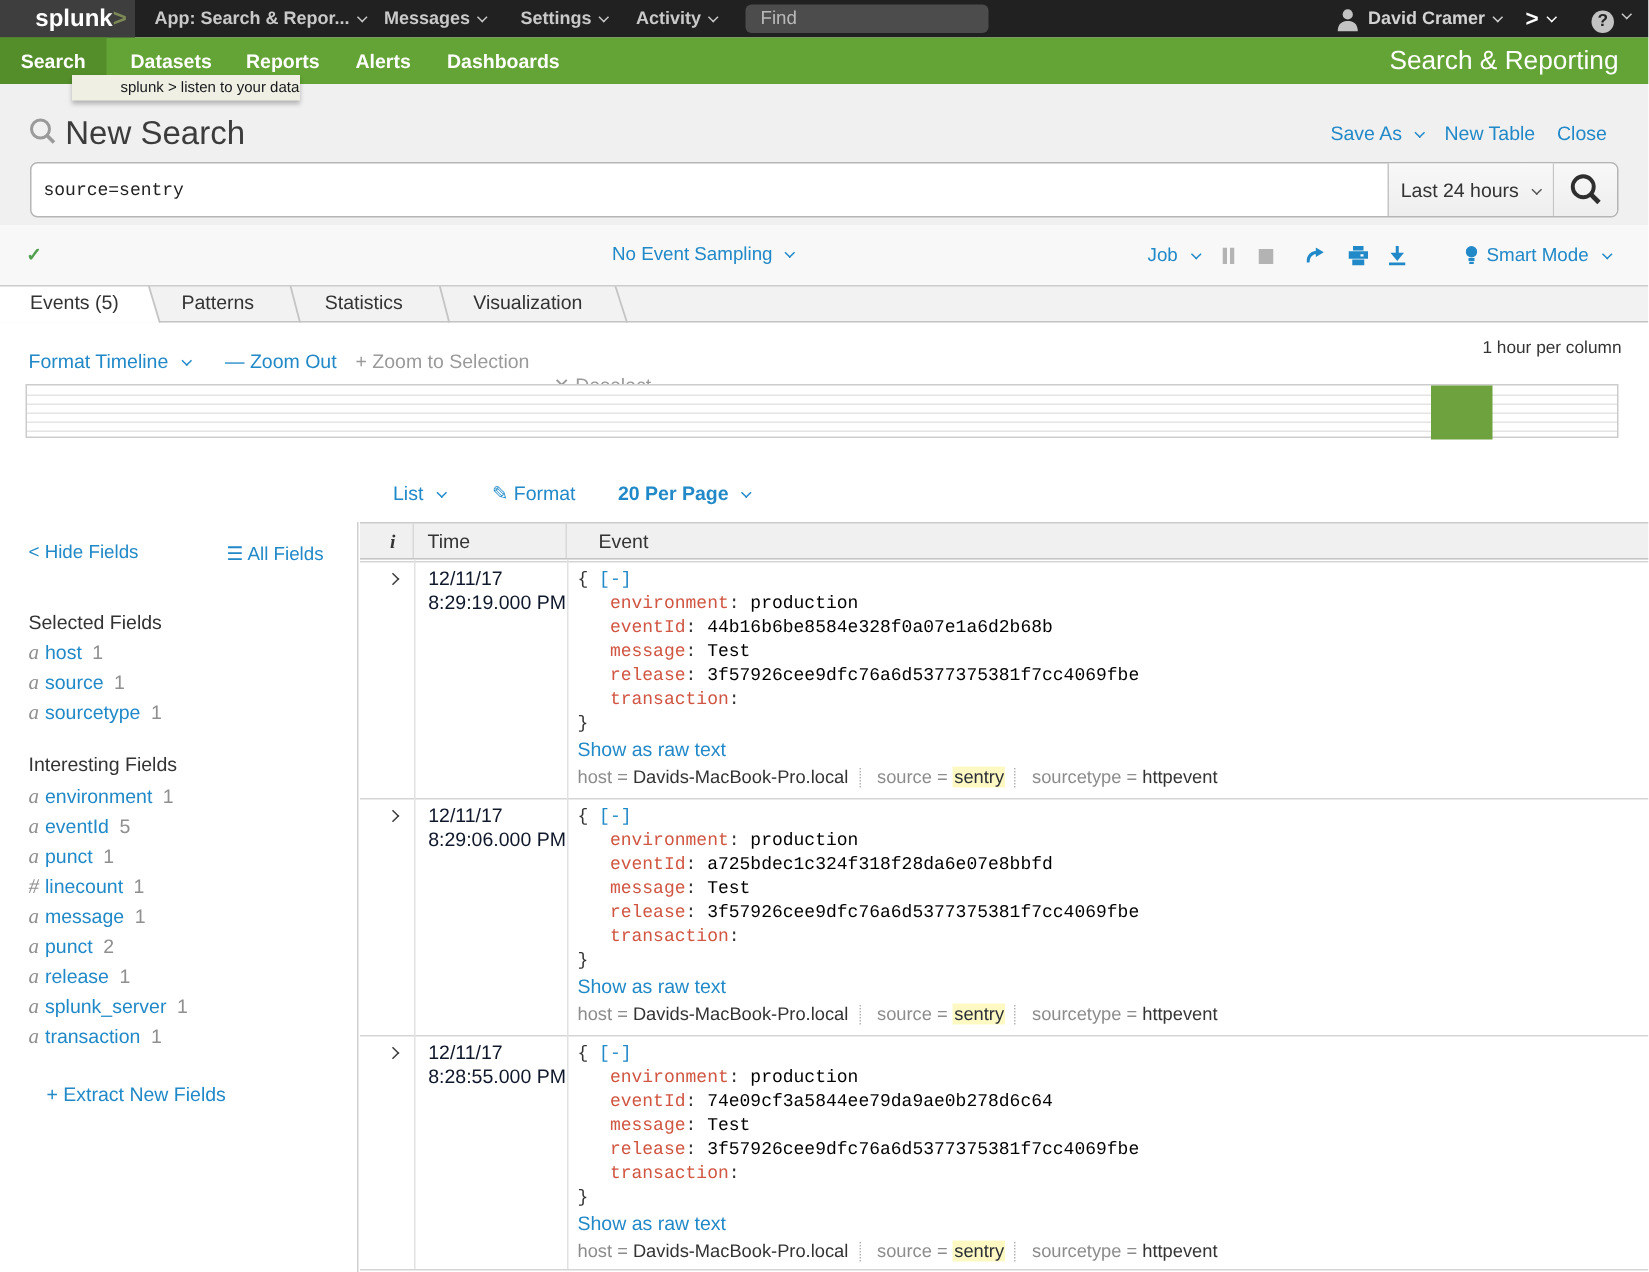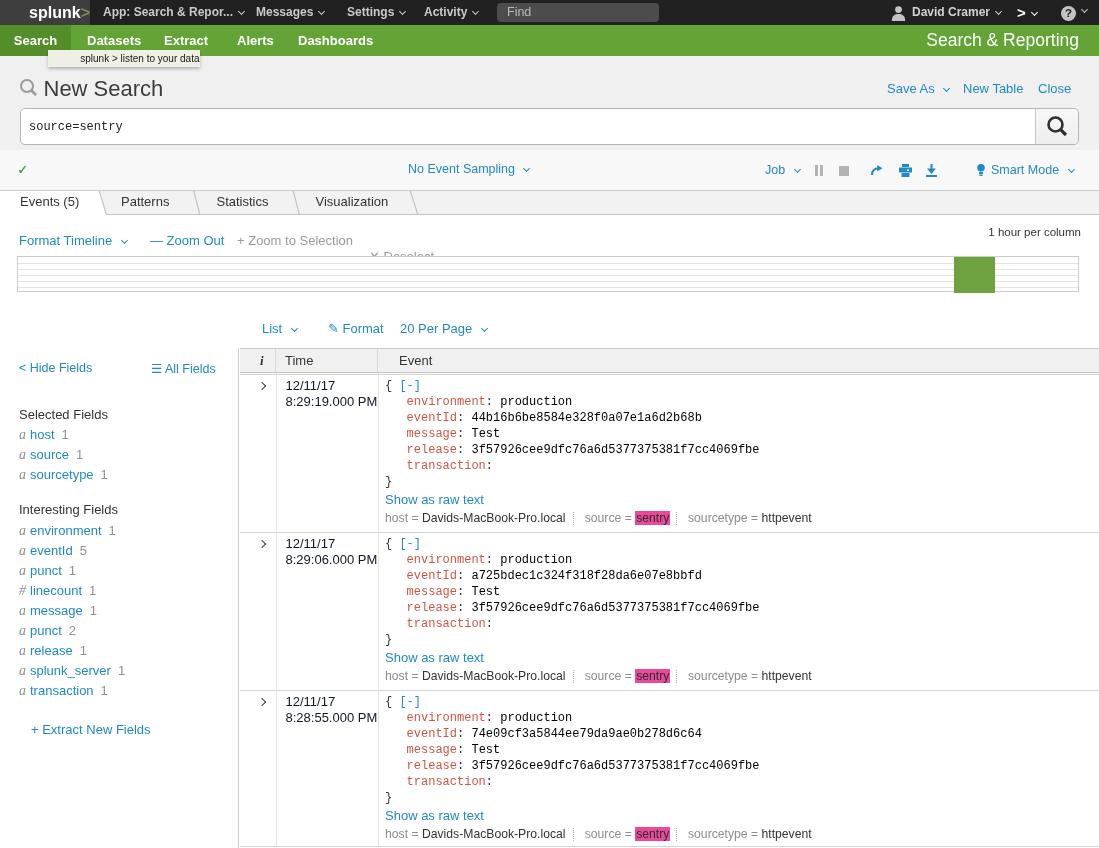--- a/index.html
+++ b/index.html
@@ -5,21 +5,21 @@
 * { margin:0; padding:0; box-sizing:border-box; }
 html,body { width:1099px; height:848px; overflow:hidden; }
 body { font-family:"Liberation Sans", sans-serif; background:#fff; position:relative; }
 .abs { position:absolute; }
 .chev { width:5px; height:5px; border-right:1.7px solid currentColor; border-bottom:1.7px solid currentColor; transform:rotate(45deg); display:inline-block; margin-left:6px; vertical-align:2px; }
 .blue { color:#2189c8; }
 .gray { color:#9a9a9a; }
 
 
 #topbar { left:0; top:0; width:1099px; height:25px; background:#212121; color:#c9c9c9; font-size:13px; }
-#logo { left:0; top:0; width:90px; height:41px; background:#3e3e3e; color:#fff; text-align:right; padding-left:18px; line-height:25px; font-weight:bold; font-size:16px; }
+#logo { left:0; top:0; width:90px; height:41px; background:#3e3e3e; color:#fff; text-align:center; padding-left:18px; line-height:25px; font-weight:bold; font-size:16px; }
 #logo .gt { color:#7d8a55; font-weight:bold; }
 .topitem { top:0; height:25px; line-height:25px; font-weight:bold; font-size:12px; }
 #find { left:497px; top:2.5px; width:162px; height:19px; background:#4c4c4c; border-radius:4px; color:#b9b9b9; font-size:12.5px; line-height:19px; padding-left:10px; }
 
 
 #appbar { left:0; top:25px; width:1099px; height:31px; background:#64a436; color:#fff; }
 #appbar .item { position:absolute; top:0; height:31px; line-height:31px; font-weight:bold; font-size:13px; }
 #appbar .active { background:#548e2a; }
 #apptitle { position:absolute; right:20px; top:0; height:31px; line-height:31px; font-size:17.5px; color:#fff; }
 #tooltip { left:47.5px; top:49.5px; width:152px; height:17px; background:#f0efe3; color:#16181c; font-size:10px; line-height:17px; text-align:right; box-shadow:0 2px 3px rgba(0,0,0,.25); z-index:50; }
@@ -63,21 +63,21 @@
 .rtime { position:absolute; left:45.5px; top:3.5px; font-size:13px; color:#0f172a; line-height:16px; }
 .json { position:absolute; left:145px; top:3.5px; font-family:"Liberation Mono", monospace; font-size:12px; line-height:16px; color:#333; white-space:pre; }
 .json .k { color:#d05542; }
 .json .v { color:#000000; }
 .json .b { color:#2189c8; }
 .raw { position:absolute; left:145px; top:117px; font-size:13px; color:#2189c8; }
 .fieldline { position:absolute; left:145px; top:136px; font-size:12.2px; color:#8c8c8c; height:16px; }
 .fieldline .seg { position:absolute; top:0; white-space:nowrap; }
 .sepv { position:absolute; top:1px; height:13px; border-left:1px dotted #b5b5b5; }
 .fieldline b { color:#333; font-weight:normal; }
-.fieldline .hl { background:#ec4899; color:#2b2e36; padding:0 1px; }
+.fieldline .hl { background:#fef9c3; color:#2b2e36; padding:0 1px; }
 </style>
 </head>
 <body>
 
 <div class="abs" id="topbar">
   <div class="abs" id="logo">splunk<span class="gt">&gt;</span></div>
   <div class="abs topitem" style="left:103px;">App: Search &amp; Repor...<span class="chev"></span></div>
   <div class="abs topitem" style="left:256px;">Messages<span class="chev"></span></div>
   <div class="abs topitem" style="left:347px;">Settings<span class="chev"></span></div>
   <div class="abs topitem" style="left:424px;">Activity<span class="chev"></span></div>
@@ -87,39 +87,40 @@
       <path d="M0.8 16 C0.8 10.5 4 9 7.5 9 C11 9 14.2 10.5 14.2 16 Z" fill="#c3c3c3"></path>
     </svg>
   <div class="abs topitem" style="left:912px; color:#d2d2d2;">David Cramer<span class="chev"></span></div>
   <div class="abs topitem" style="left:1017px; color:#fff; font-size:15px;">&gt;<span class="chev" style="vertical-align:3px;"></span></div>
   <div class="abs" style="left:1061px; top:5px;"><span style="display:inline-block;width:15px;height:15px;border-radius:50%;background:#c3c3c3;color:#222;font-size:11.5px;font-weight:bold;text-align:center;line-height:15px;">?</span><span class="chev" style="color:#c9c9c9;vertical-align:5px;"></span></div>
 </div>
 
 <div class="abs" id="appbar">
   <div class="item active" style="left:0; width:71px; text-align:center; padding:0;">Search</div>
   <div class="item" style="left:87px; padding:0;">Datasets</div>
-  <div class="item" style="left:164px; padding:0;">Extract</div>
+  <div class="item" style="left:164px; padding:0;">Reports</div>
   <div class="item" style="left:237px; padding:0;">Alerts</div>
   <div class="item" style="left:298px; padding:0;">Dashboards</div>
   <div id="apptitle">Search &amp; Reporting</div>
 </div>
 <div class="abs" id="tooltip">splunk &gt; listen to your data</div>
 
 <div class="abs" id="hdr"></div>
 <svg class="abs" style="left:19px; top:78px;" width="18" height="19" viewBox="0 0 18 19">
     <circle cx="8" cy="8" r="6" fill="none" stroke="#9a9a9a" stroke-width="2"></circle>
     <line x1="12.5" y1="12.5" x2="17" y2="17" stroke="#9a9a9a" stroke-width="2.5"></line>
   </svg>
 <div class="abs" id="title">New Search</div>
 <div class="abs hlink" style="left:887px;">Save As <span class="chev"></span></div>
 <div class="abs hlink" style="left:963px;">New Table</div>
 <div class="abs hlink" style="left:1038px;">Close</div>
 
 <div class="abs" id="sbar">
   <div id="query">source=sentry</div>
+  <div id="trange">Last 24 hours <span class="chev" style="border-color:#555;"></span></div>
   <div id="sbtn">
       <svg style="position:absolute;left:10px;top:6px;" width="22" height="22" viewBox="0 0 22 22">
         <circle cx="9.5" cy="9.5" r="7" fill="none" stroke="#2f2f2f" stroke-width="2.6"></circle>
         <line x1="14.6" y1="14.6" x2="20" y2="20" stroke="#2f2f2f" stroke-width="3.2"></line>
       </svg>
     </div>
 </div>
 
 <div class="abs" id="infobar">
   <div class="abs" style="left:17.5px; top:12px; color:#51a04f; font-weight:bold;">✓</div>
@@ -184,21 +185,21 @@
   <div class="gline" style="top:12px;"></div>
   <div class="gline" style="top:18px;"></div>
   <div class="gline" style="top:24px;"></div>
   <div class="gline" style="top:30px;"></div>
   <div id="gbar"></div>
 </div>
 
 <div class="abs" id="listbar">
   <div class="abs blue" style="left:262px; top:25px;">List <span class="chev"></span></div>
   <div class="abs blue" style="left:328px; top:25px;">✎ Format</div>
-  <div class="abs blue" style="left:400px; top:25px;">20 Per Page <span class="chev"></span></div>
+  <div class="abs blue" style="left:412px; top:25px;font-weight:bold;">20 Per Page <span class="chev"></span></div>
 </div>
 
 <div class="abs" id="sidebar">
   <div class="abs blue" style="left:19px; top:13px; font-size:12.5px;">&lt; Hide Fields</div>
   <div class="abs blue" style="left:151px; top:13px; font-size:12.5px;">☰ All Fields</div>
   <div class="fhead" style="top:59px;">Selected Fields</div>
   <div class="fitem" style="top:79px;"><span class="a">a</span><span class="blue">host</span><span class="cnt">1</span></div>
   <div class="fitem" style="top:99px;"><span class="a">a</span><span class="blue">source</span><span class="cnt">1</span></div>
   <div class="fitem" style="top:119px;"><span class="a">a</span><span class="blue">sourcetype</span><span class="cnt">1</span></div>
   <div class="fhead" style="top:154px;">Interesting Fields</div>

